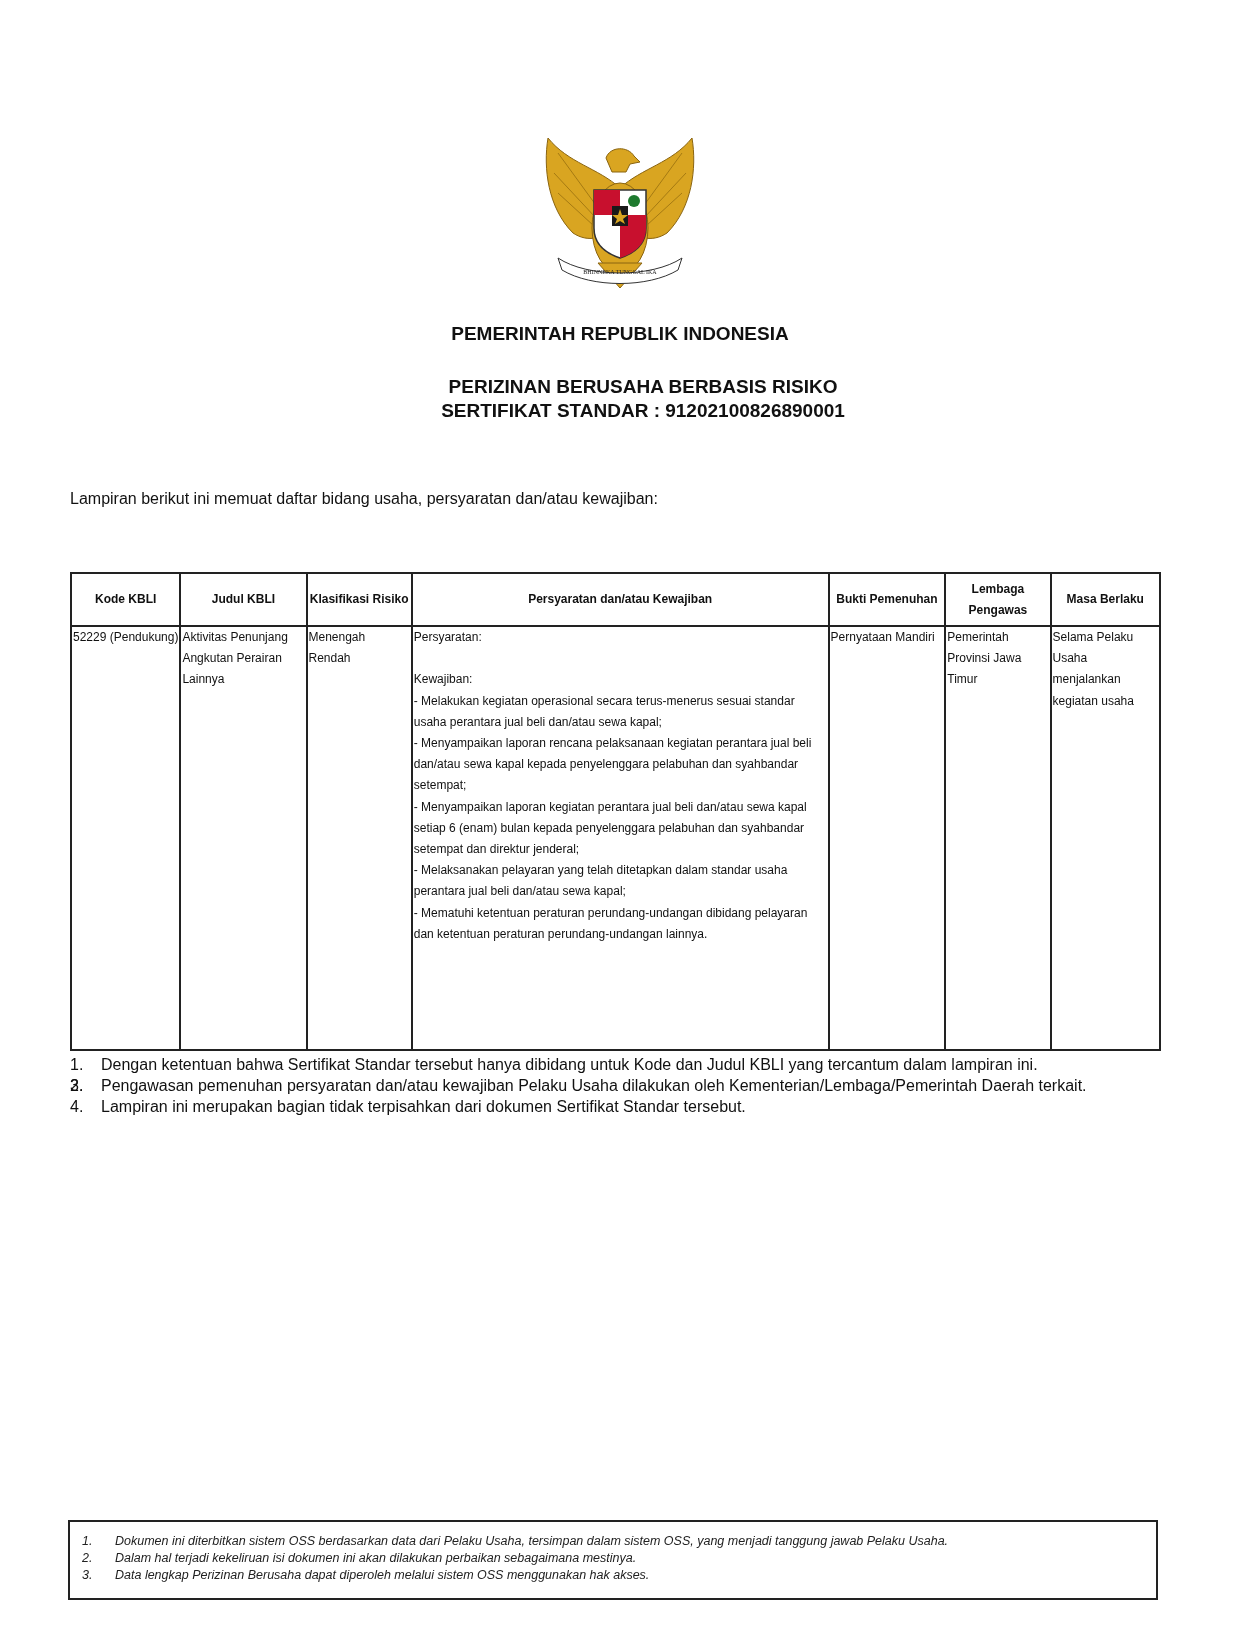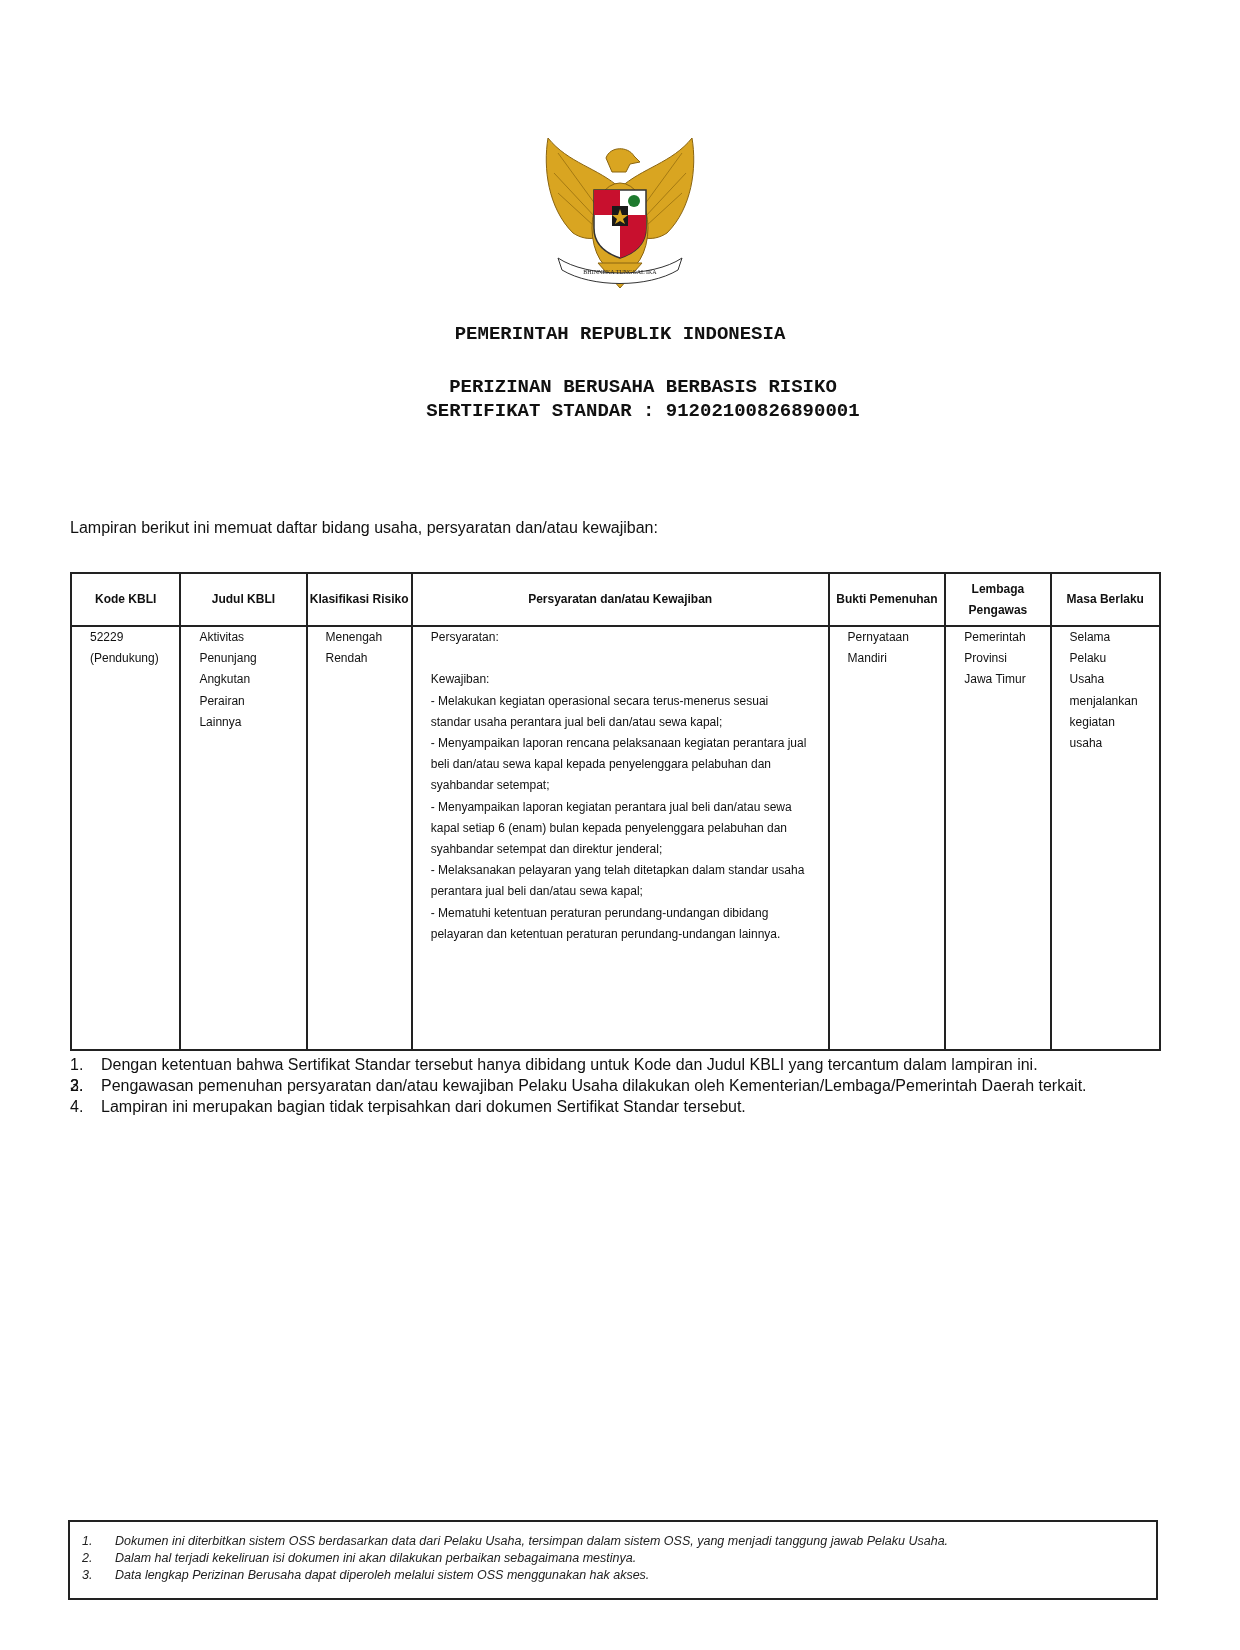--- a/index.html
+++ b/index.html
@@ -1,31 +1,31 @@
 <!DOCTYPE html>
 <html><head>
 <meta charset="utf-8">
 <style>
   html, body { margin: 0; padding: 0; background: #ffffff; }
   body {
     width: 1240px; height: 1650px; position: relative; overflow: hidden;
     font-family: "Liberation Sans", sans-serif; color: #111111;
   }
   .emblem { position: absolute; left: 528px; top: 128px; width: 184px; height: 170px; }
-  .head { position: absolute; left: 0; width: 1240px; text-align: center; font-weight: bold; font-size: 19px; color: #111; font-family: Liberation Mono, monospace; }
+  .head { position: absolute; left: 0; width: 1240px; text-align: center; font-weight: bold; font-size: 19px; color: #111; }
   .h1 { top: 323px; }
   .h2 { top: 375px; line-height: 24px; padding-left: 23px; }
-  .intro { position: absolute; left: 70px; top: 519px; font-size: 16px; }
+  .intro { position: absolute; left: 70px; top: 490px; font-size: 16px; }
   table.main {
     position: absolute; left: 70px; top: 572px; width: 1091px;
     border-collapse: collapse; font-size: 12px; table-layout: fixed;
   }
   table.main th, table.main td { border: 2px solid #222; }
   table.main th { font-weight: bold; text-align: center; vertical-align: middle; height: 51px; line-height: 21px; padding: 0 2px; }
-  table.main td { vertical-align: top; line-height: 21.2px; padding: 0 18px; height: 422px; }
+  table.main td { vertical-align: top; line-height: 21.2px; padding: 0 1px; height: 422px; }
   .req-line { display: block; white-space: pre-wrap; }
   ol.notes {
     position: absolute; left: 70px; top: 1054px; width: 1090px; margin: 0; padding: 0;
     list-style: none; font-size: 16px; line-height: 21px;
   }
   ol.notes li { position: relative; padding-left: 31px; text-align: justify; }
   ol.notes .num { position: absolute; left: 0; top: 0; }
   .disclaimer {
     position: absolute; left: 68px; top: 1520px; width: 1090px; height: 80px;
     border: 2px solid #222; box-sizing: border-box; padding-top: 11px;

